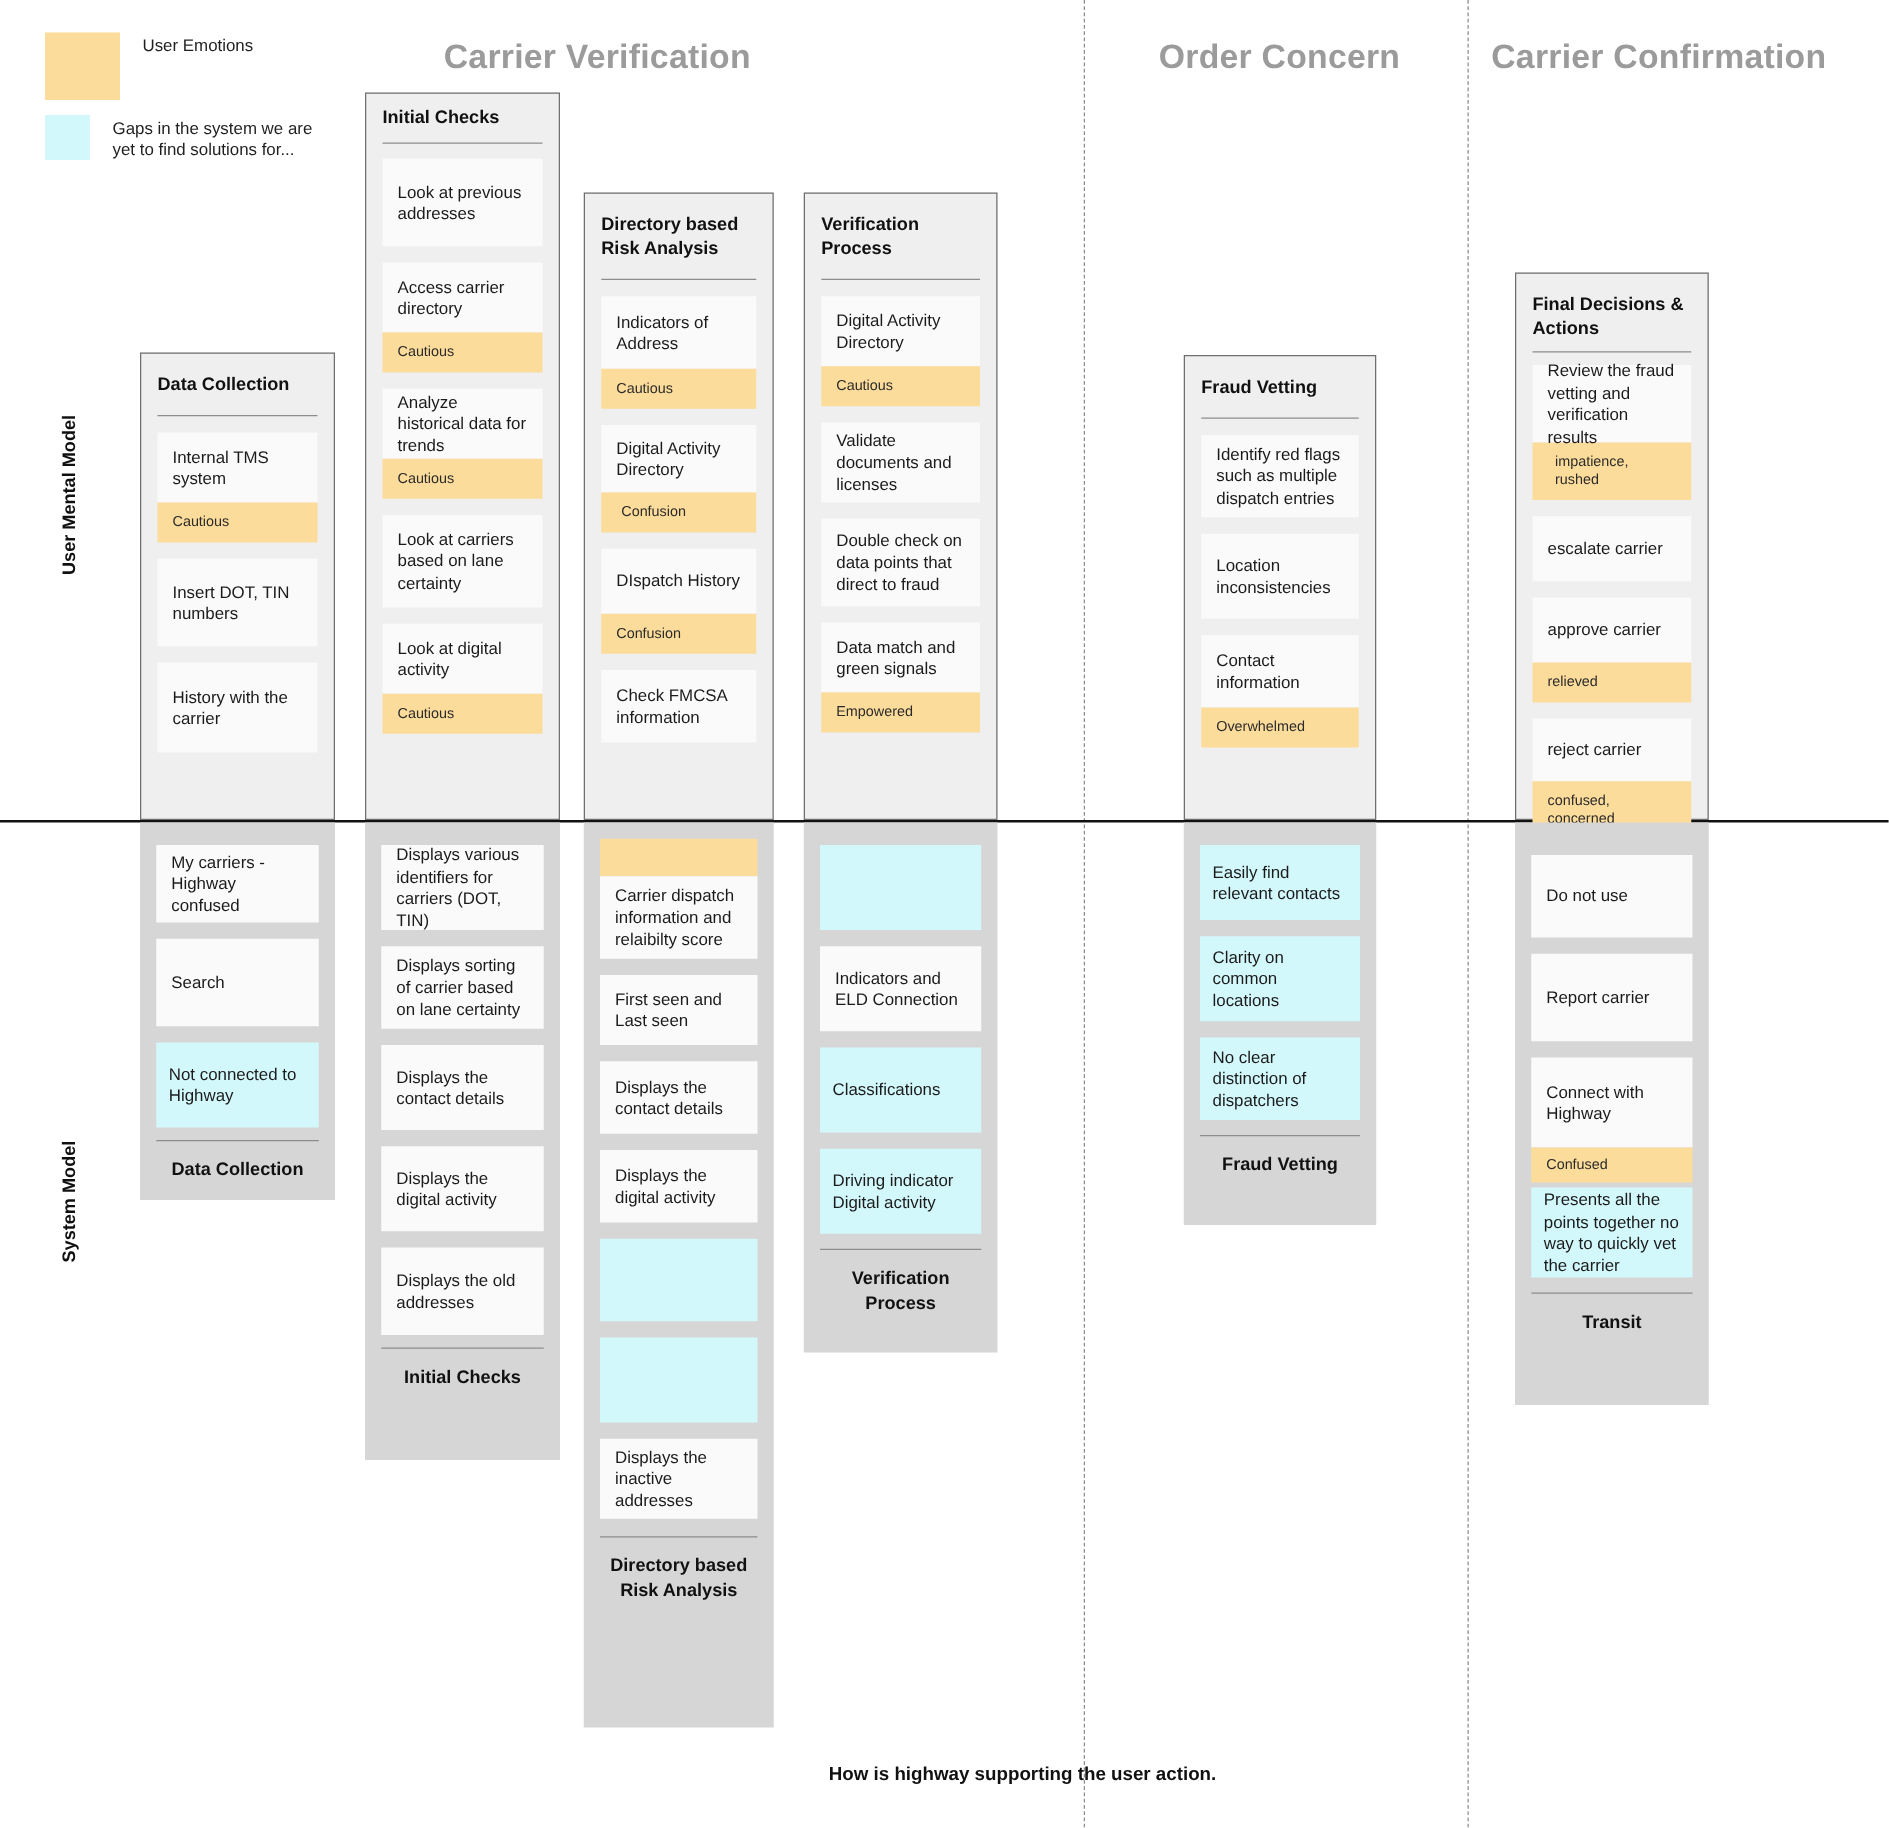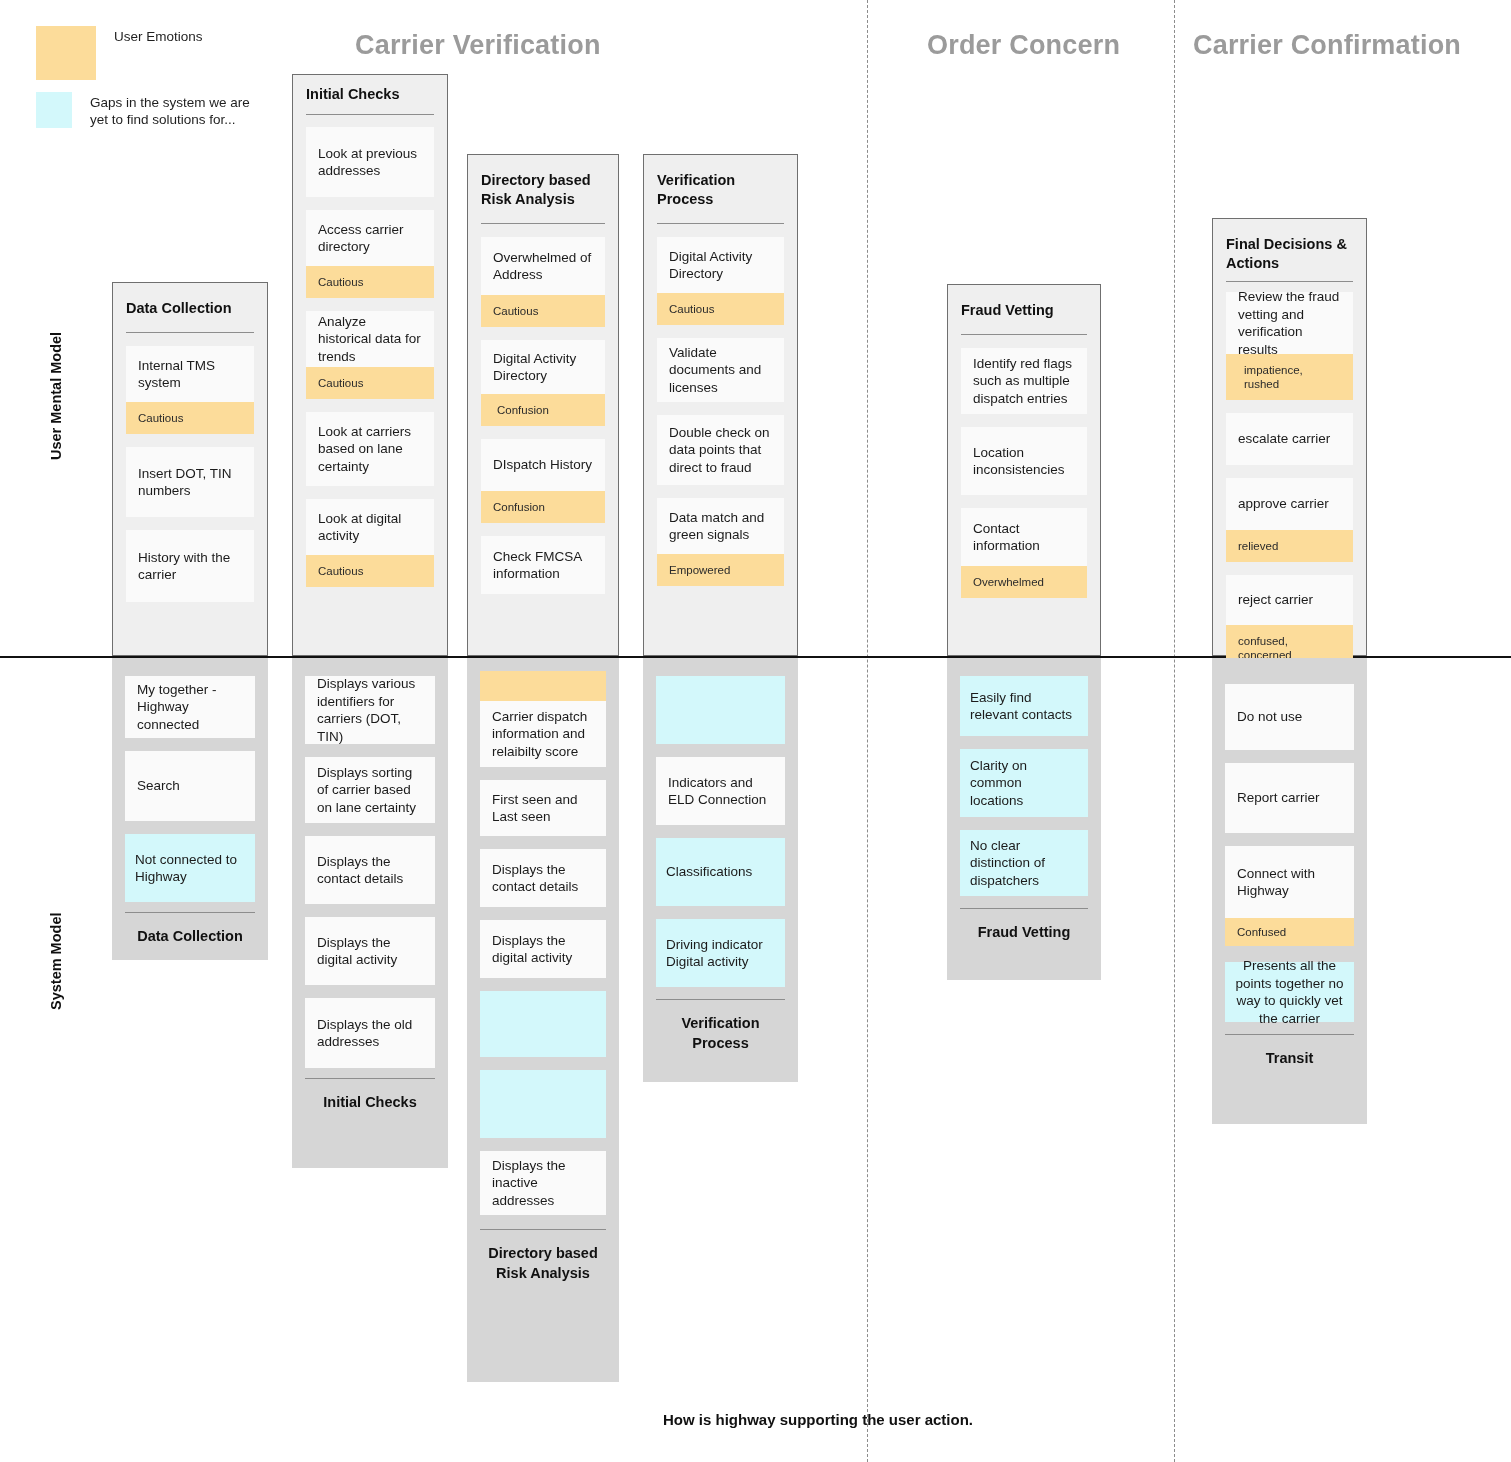--- a/index.html
+++ b/index.html
@@ -120,21 +120,21 @@
     <div class="card" style="height:56px;">
       <div class="card-text">Look at digital activity</div>
     </div>
     <div class="emotion">Cautious</div>
   </div>
 
   <div class="col top" style="left:467px;top:154px;width:152px;height:502px;">
     <div class="col-title">Directory based Risk Analysis</div>
     <div class="col-rule"></div>
     <div class="card" style="height:58px;">
-      <div class="card-text">Overwhelmed of Address</div>
+      <div class="card-text">Indicators of Address</div>
     </div>
     <div class="emotion">Cautious</div>
     <div class="card" style="height:54px;">
       <div class="card-text">Digital Activity Directory</div>
     </div>
     <div class="emotion" style="padding-left:16px;">Confusion</div>
     <div class="card" style="height:52px;">
       <div class="card-text">DIspatch History</div>
     </div>
     <div class="emotion">Confusion</div>
@@ -192,21 +192,21 @@
     </div>
     <div class="emotion">relieved</div>
     <div class="card" style="height:50px;">
       <div class="card-text">reject carrier</div>
     </div>
     <div class="emotion">confused, concerned</div>
   </div>
 
   <div class="col bottom" style="left:112px;top:658px;width:156px;height:302px;">
     <div class="card" style="height:62px;margin-top:18px;">
-      <div class="card-text">My together - Highway connected</div>
+      <div class="card-text">My carriers - Highway confused</div>
     </div>
     <div class="card" style="height:70px;">
       <div class="card-text">Search</div>
     </div>
     <div class="card gapcard" style="height:68px;">
       <div class="card-text">Not connected to Highway</div>
     </div>
     <div class="col-rule bottom-rule"></div>
     <div class="col-footer">Data Collection</div>
   </div>
@@ -293,21 +293,21 @@
     <div class="card" style="height:66px;margin-top:26px;">
       <div class="card-text">Do not use</div>
     </div>
     <div class="card" style="height:70px;">
       <div class="card-text">Report carrier</div>
     </div>
     <div class="card" style="height:72px;">
       <div class="card-text">Connect with Highway</div>
     </div>
     <div class="emotion" style="padding-top:7px;padding-bottom:7px;">Confused</div>
-    <div class="card gapcard" style="height:60px;margin-top:16px;text-align:center;">
+    <div class="card gapcard" style="height:72px;margin-top:4px;">
       <div class="card-text">Presents all the points together no way to quickly vet the carrier</div>
     </div>
     <div class="col-rule bottom-rule" style="margin-top:12px;"></div>
     <div class="col-footer">Transit</div>
   </div>
 
   <div class="caption" style="left:663px;top:1411px;">How is highway supporting the user action.</div>
 
 </div>
 

